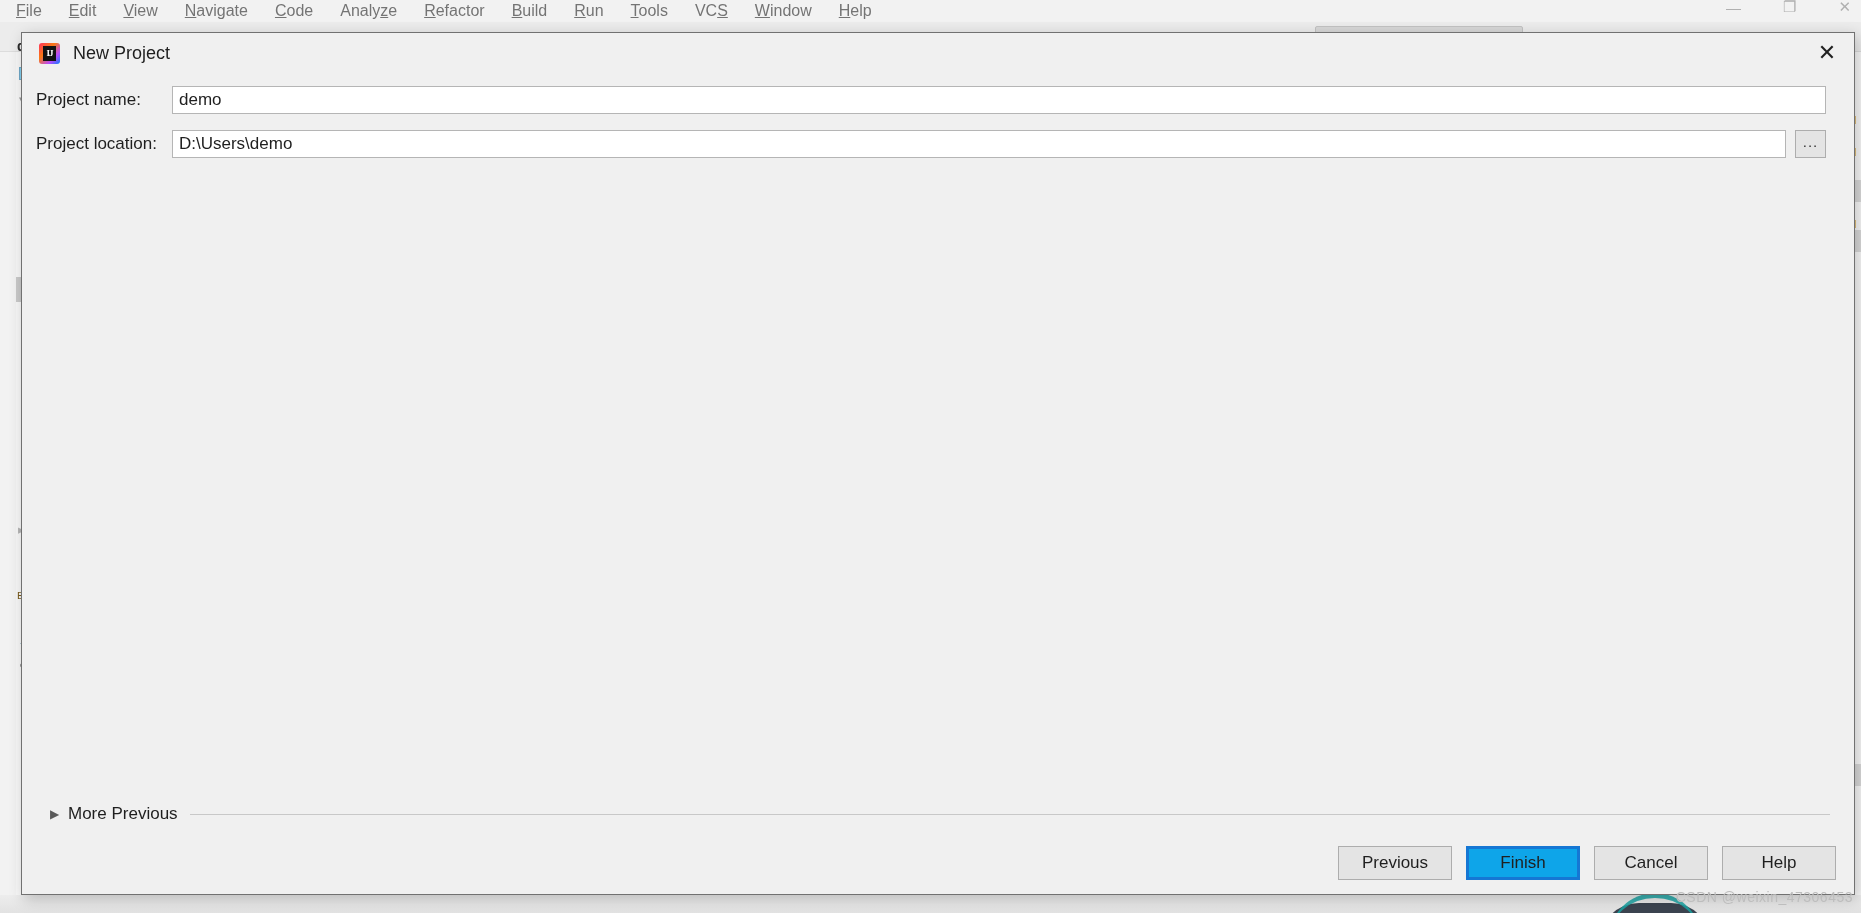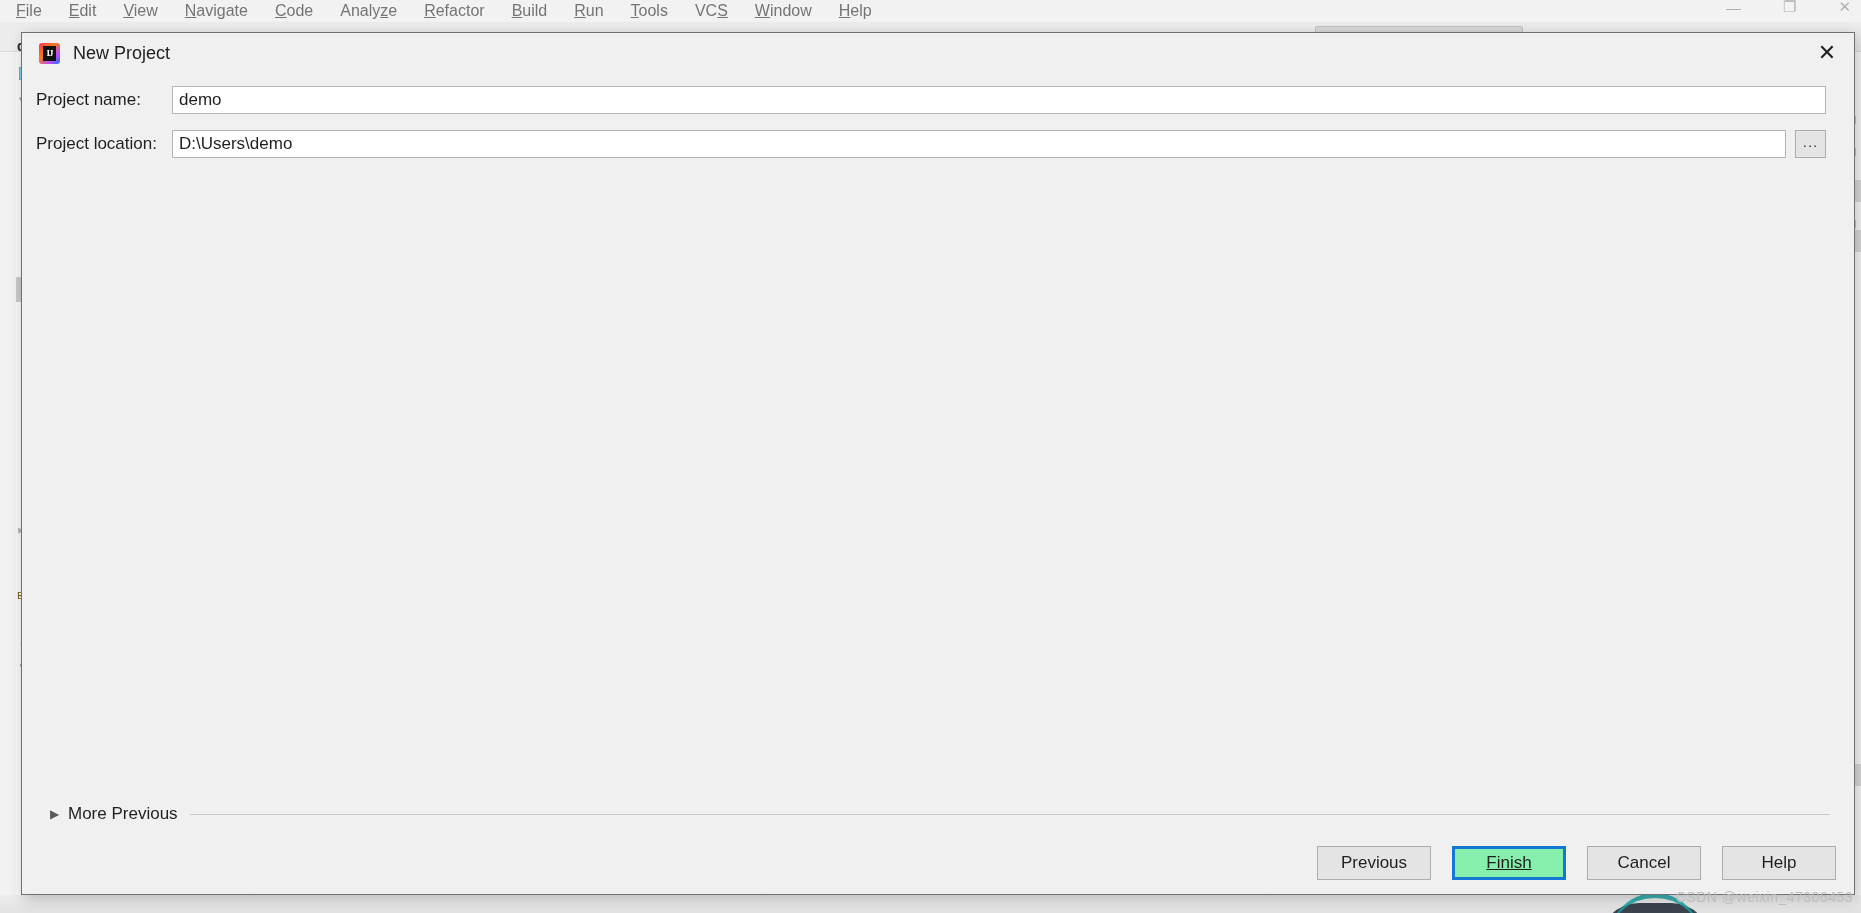--- a/index.html
+++ b/index.html
@@ -235,34 +235,33 @@
   #more-settings-rule {
     flex: 1 1 auto;
     height: 1px; background: #c8c8c8;
     margin-left: 12px;
   }
 
   
   #dialog-footer {
     position: absolute;
     right: 18px; bottom: 14px;
-    display: flex; align-items: center; gap: 21px; justify-content: flex-end;
+    display: flex; align-items: center; gap: 14px; justify-content: flex-end;
   }
   .dlg-button {
     min-width: 114px; height: 34px;
     background: #e4e4e4;
     border: 1px solid #adadad;
     font-size: 17px; color: #1f1f1f;
     display: flex; align-items: center; justify-content: center;
     cursor: default;
   }
   .dlg-button.focused {
     border: 3px solid #1577d4;
-    background: #86efac;
-    text-decoration: underline;
+    background: #0ea5e9;
   }
 
   #watermark {
     position: absolute;
     right: 8px; bottom: 8px;
     font-size: 14px;
     color: #bdbdbd;
     letter-spacing: .5px;
     white-space: nowrap;
     z-index: 40;

